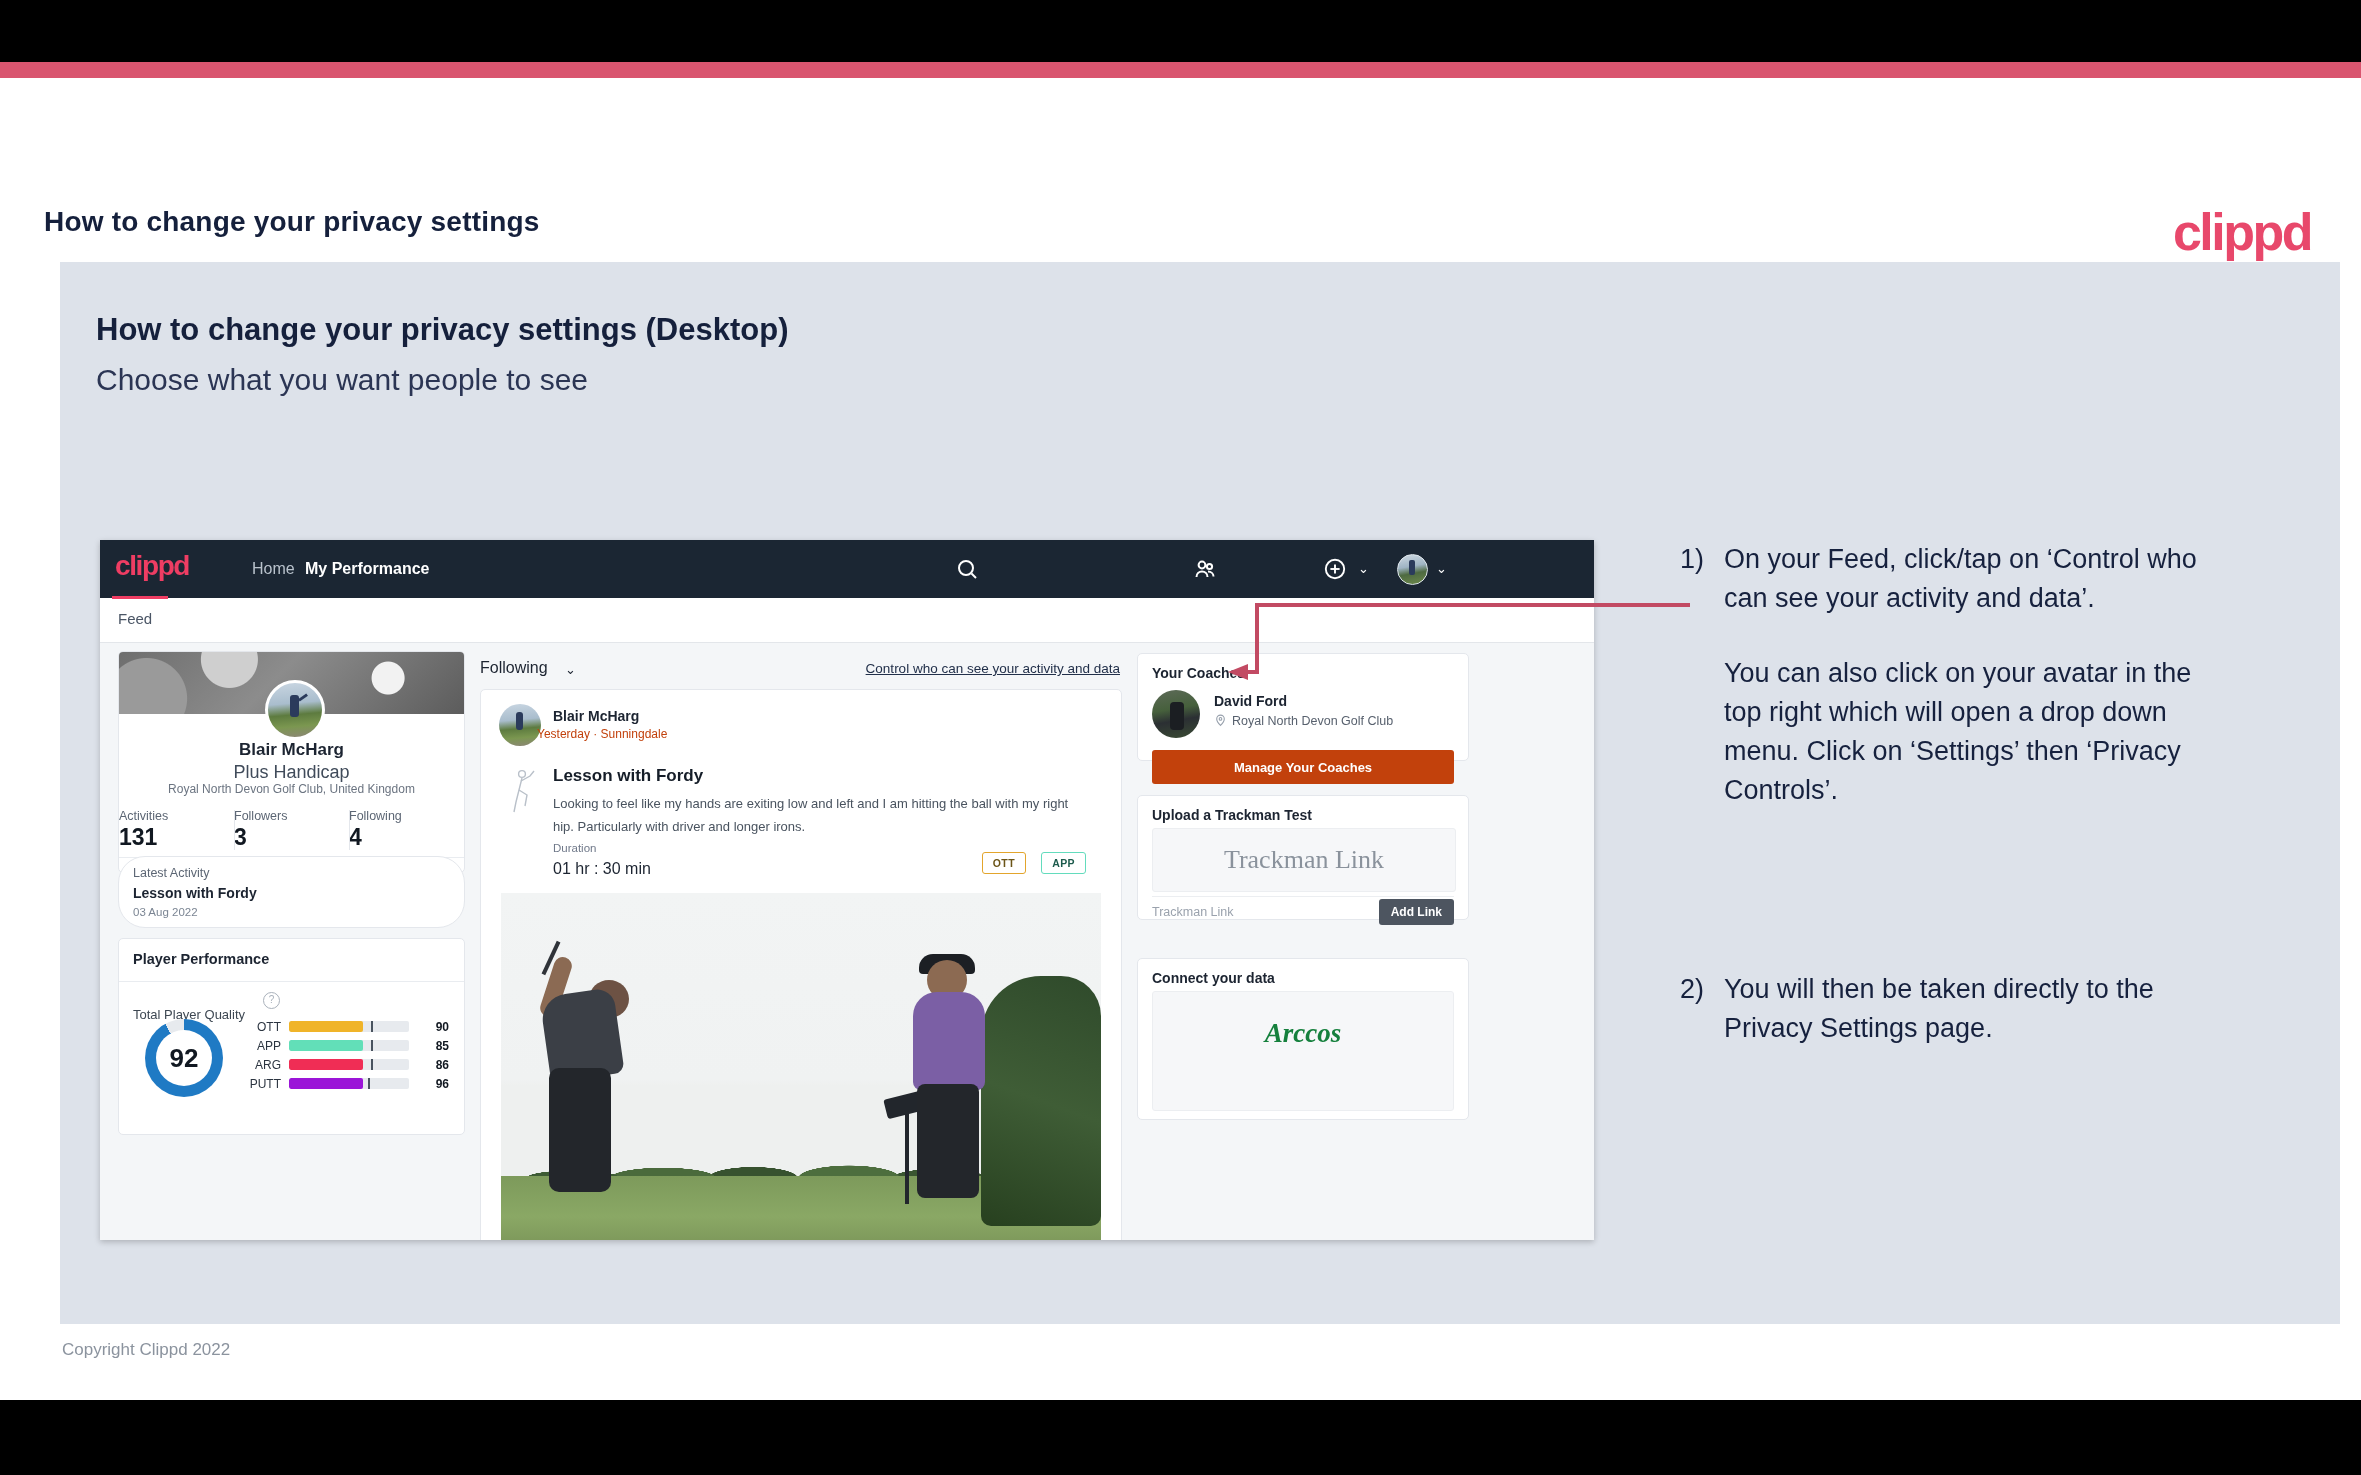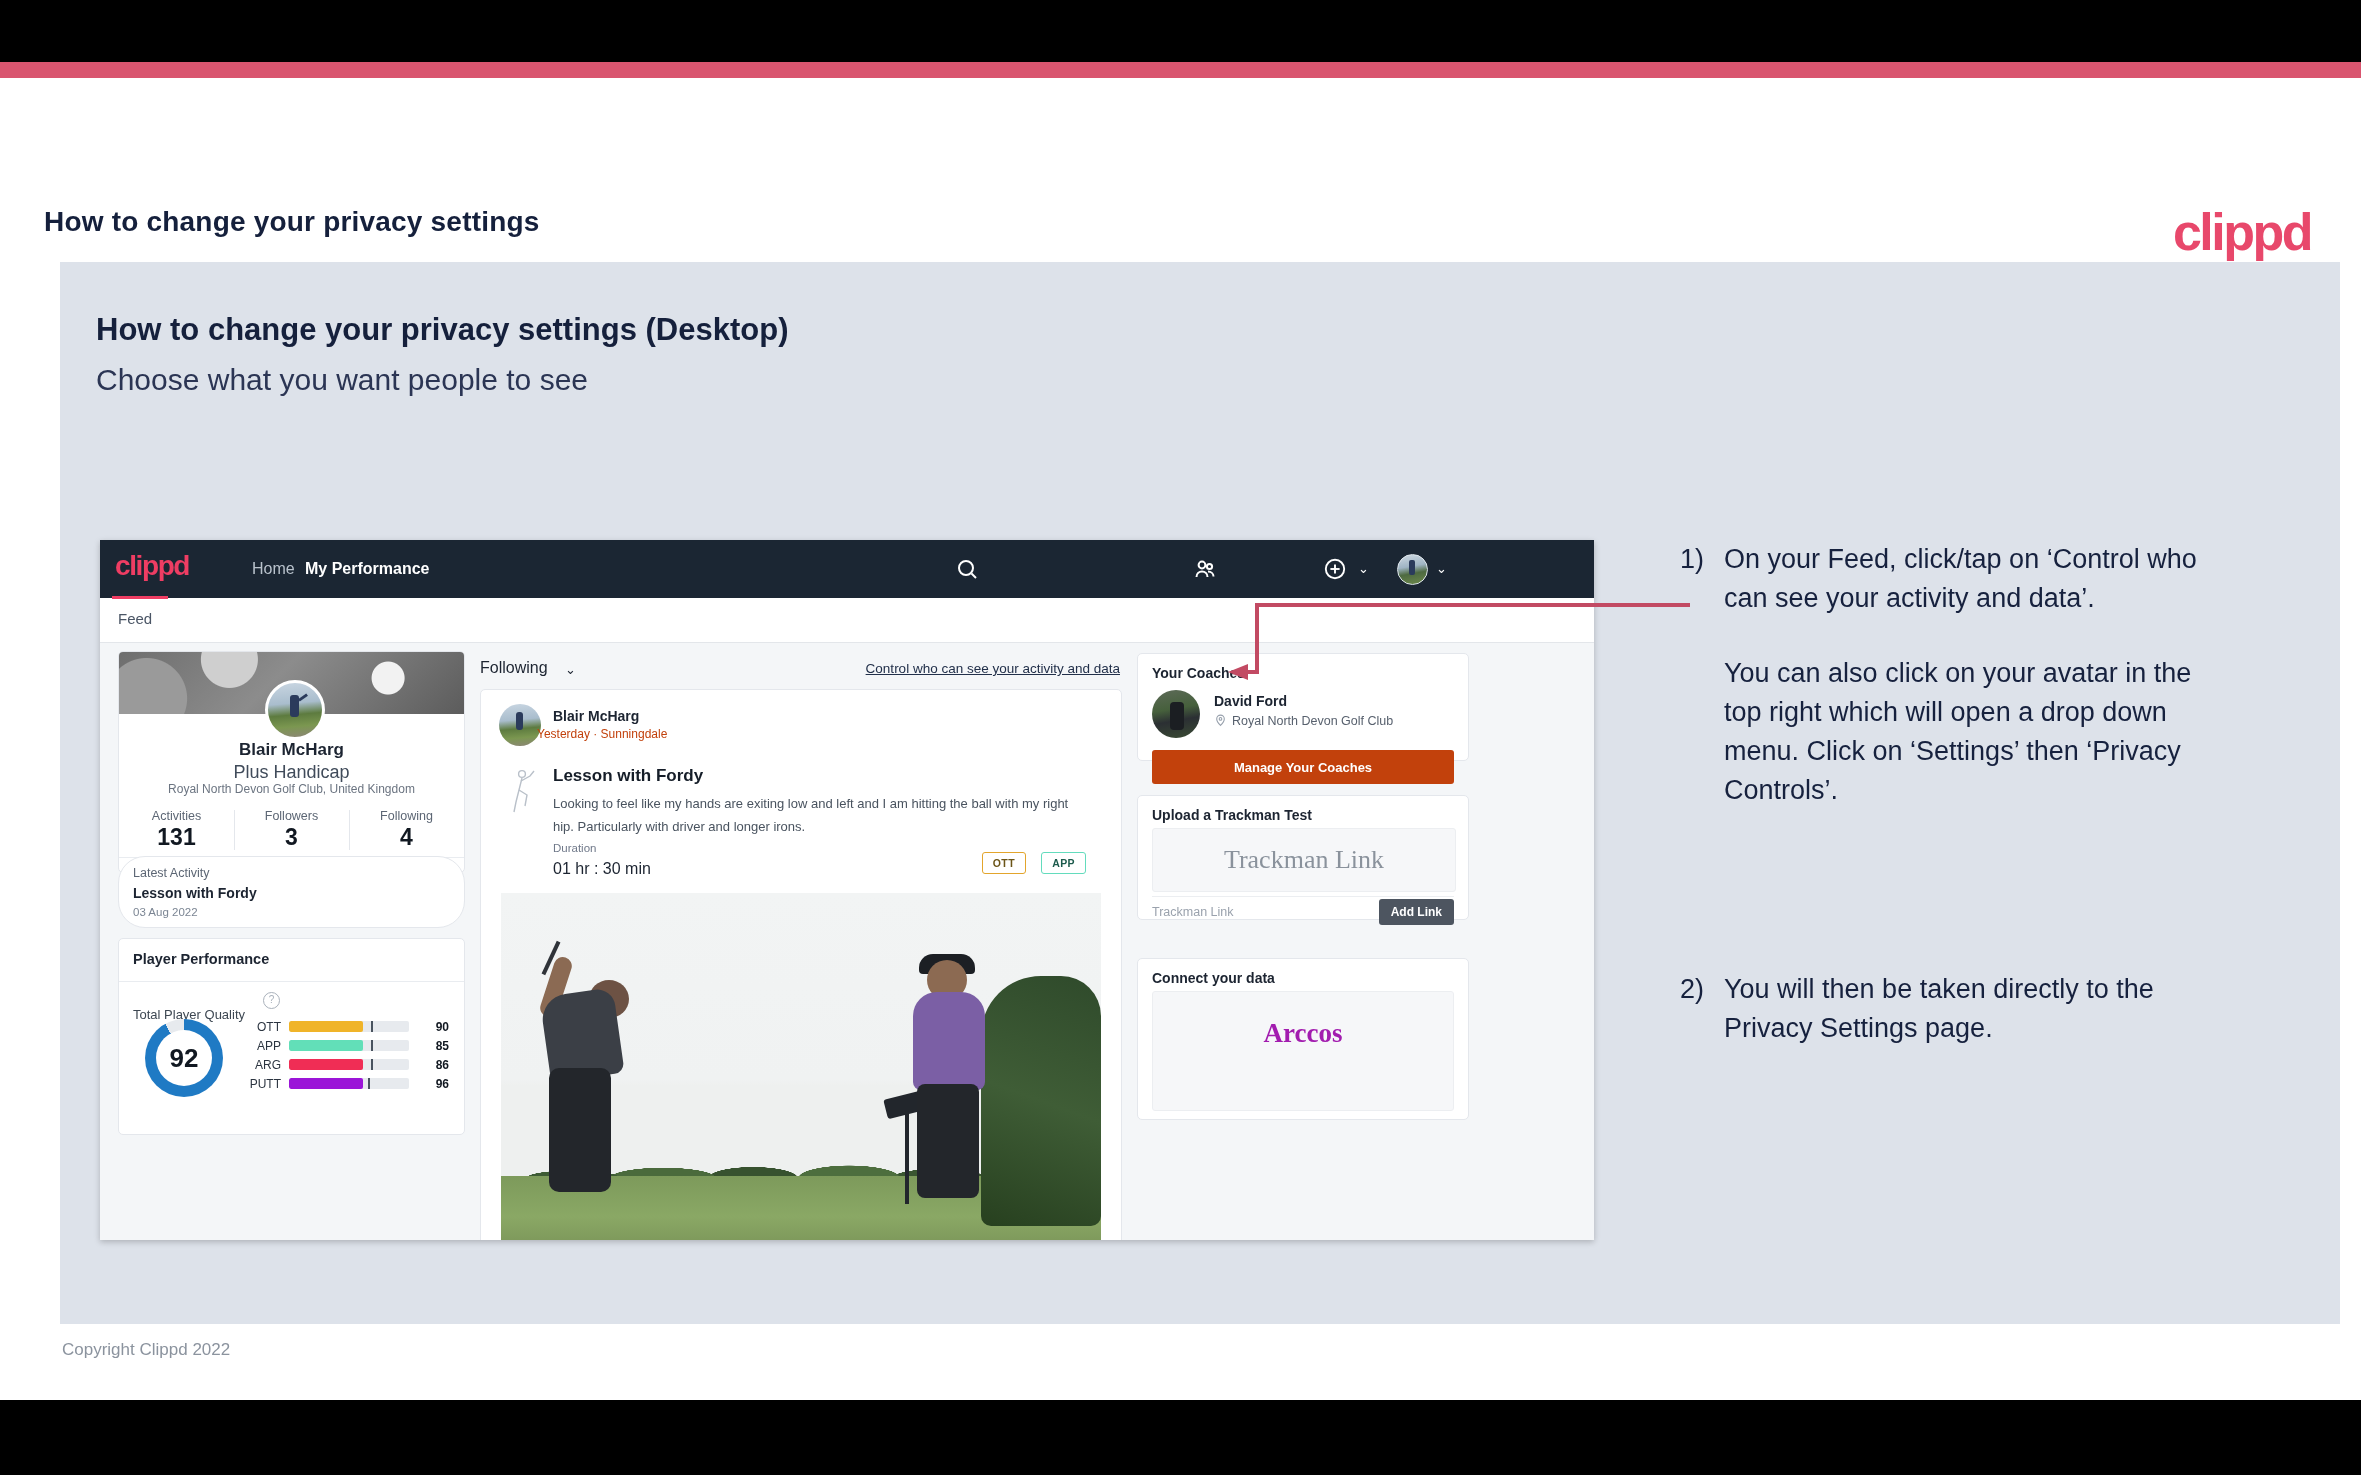--- a/index.html
+++ b/index.html
@@ -95,21 +95,21 @@
     position:absolute;left:146px;top:28px;width:54px;height:54px;border-radius:50%;
     border:3px solid #fff;overflow:hidden;
     background:linear-gradient(175deg,#c9d6e2 0%,#a9bdcd 38%,#5d7b3f 58%,#7b9750 78%,#8d8578 100%);
   }
   .profile-avatar .body{position:absolute;left:22px;top:12px;width:9px;height:22px;background:#2b3b5c;border-radius:3px;}
   .profile-avatar .arm{position:absolute;left:30px;top:13px;width:10px;height:3px;background:#2b3b5c;transform:rotate(-35deg);}
   .p-name{position:absolute;left:0;top:88px;width:345px;text-align:center;font-size:17px;font-weight:700;color:#1c2431;}
   .p-handicap{position:absolute;left:0;top:110px;width:345px;text-align:center;font-size:18px;color:#404b5a;}
   .p-club{position:absolute;left:0;top:130px;width:345px;text-align:center;font-size:12px;color:#6b7481;}
   .stats{position:absolute;left:0;top:156px;width:345px;height:46px;display:flex;}
-  .stat{flex:1;text-align:center;position:relative;}
+  .stat{flex:1;text-align:left;position:relative;}
   .stat + .stat::before{content:"";position:absolute;left:0;top:2px;width:1px;height:40px;background:#e4e7ec;}
   .stat .lbl{font-size:12.5px;color:#5c6674;line-height:16px;}
   .stat .val{font-size:23px;font-weight:700;color:#111821;line-height:26px;}
   .latest-box{position:absolute;left:0;top:205px;width:345px;border-top:1px solid #e9ecf0;}
 
   .latest-card{left:18px;top:213px;width:345px;height:70px;border-radius:27px;}
   .la-title{position:absolute;left:14px;top:9px;font-size:12.5px;color:#5c6674;}
   .la-name{position:absolute;left:14px;top:28px;font-size:14px;font-weight:700;color:#1c2431;}
   .la-date{position:absolute;left:14px;top:49px;font-size:11.5px;color:#7b8593;}
 
@@ -231,21 +231,21 @@
     font-size:12px;font-weight:700;border-radius:3px;
   }
 
   .connect-card{left:1037px;top:315px;width:330px;height:160px;overflow:hidden;}
   .cc-drop{
     position:absolute;left:14px;top:32px;width:302px;height:120px;
     background:#f6f7f9;border:1px solid #eceef1;border-radius:3px;
     display:flex;align-items:flex-start;justify-content:center;padding-top:26px;
     box-sizing:border-box;
   }
-  .cc-drop span{font-family:"Liberation Serif",serif;font-size:27px;font-weight:700;color:#a21caf;}
+  .cc-drop span{font-family:"Liberation Serif",serif;font-size:27px;font-weight:700;color:#15803d;font-style:italic;}
 
   
   .callout{position:absolute;left:0;top:0;width:2361px;height:1475px;pointer-events:none;}
 
   
   .instr{position:absolute;left:1680px;top:540px;width:540px;color:#16213e;}
   .instr-item{display:flex;margin-bottom:8px;}
   .instr-num{width:44px;flex:none;font-size:27px;line-height:39px;}
   .instr-text{font-size:27px;line-height:39px;}
   .instr-text p{margin:0 0 36px 0;}

